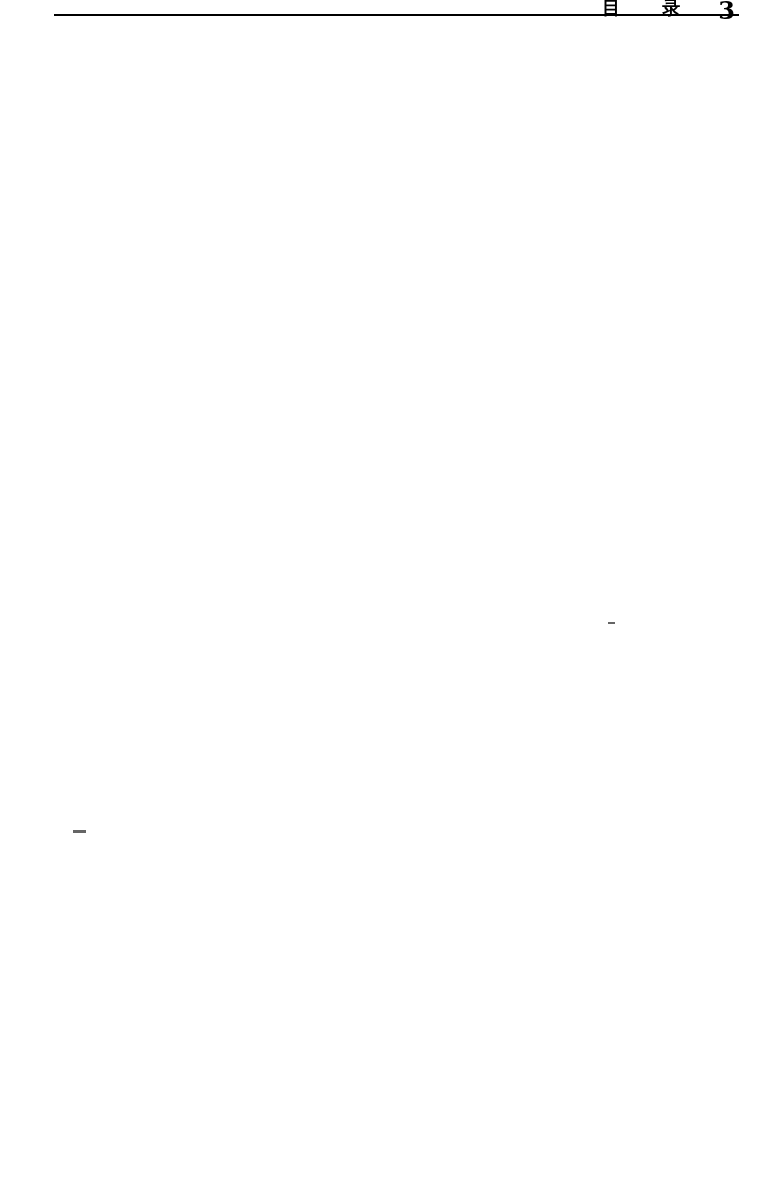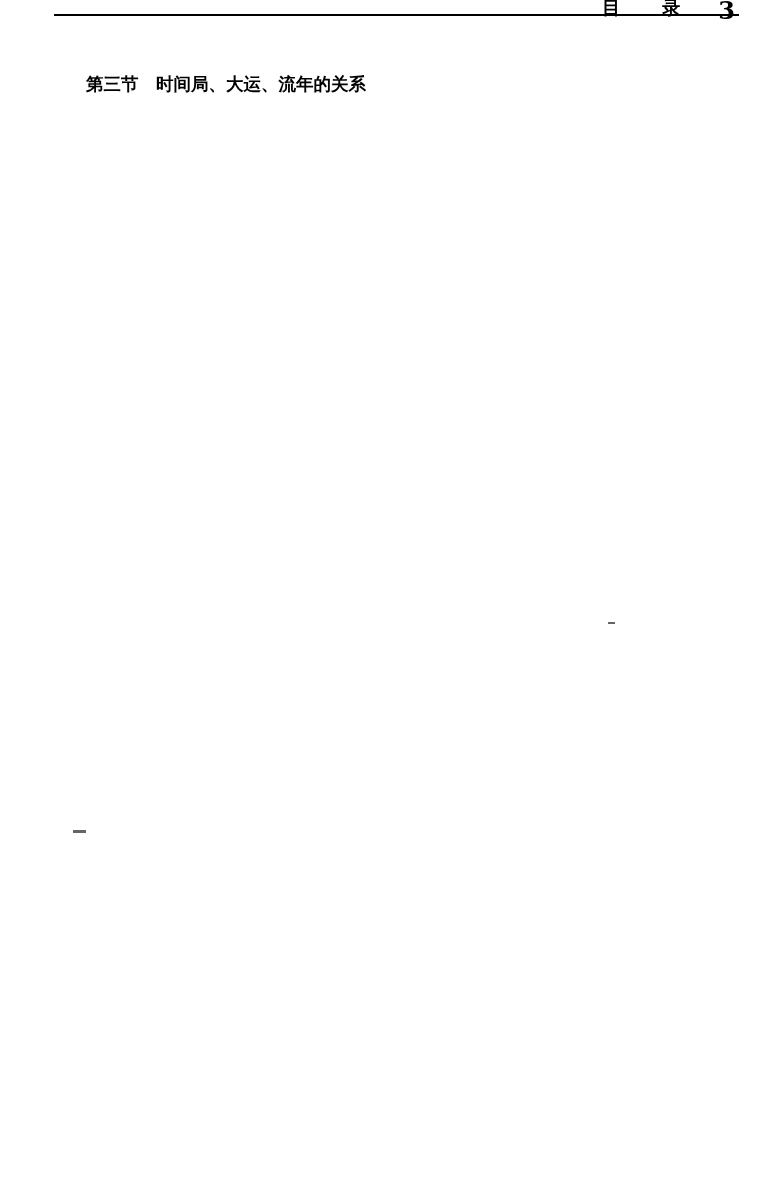--- a/index.html
+++ b/index.html
@@ -119,21 +119,20 @@
   <div class="header">
     <div class="header-rule"></div>
     <div class="header-inner">
       <span class="header-title">目　录</span>
       <span class="header-page">3</span>
     </div>
   </div>
 
   <div class="toc" id="toc-list">
       <div class="toc-row lvl-section">
-        <span class="label">第三节　时间局、大运、流年的关系</span>
         <span class="dots"></span>
         <span class="page">92</span>
       </div>
     </div>
 
   <div class="speck s1"></div>
   <div class="speck s2"></div>
 
 </div>
 

